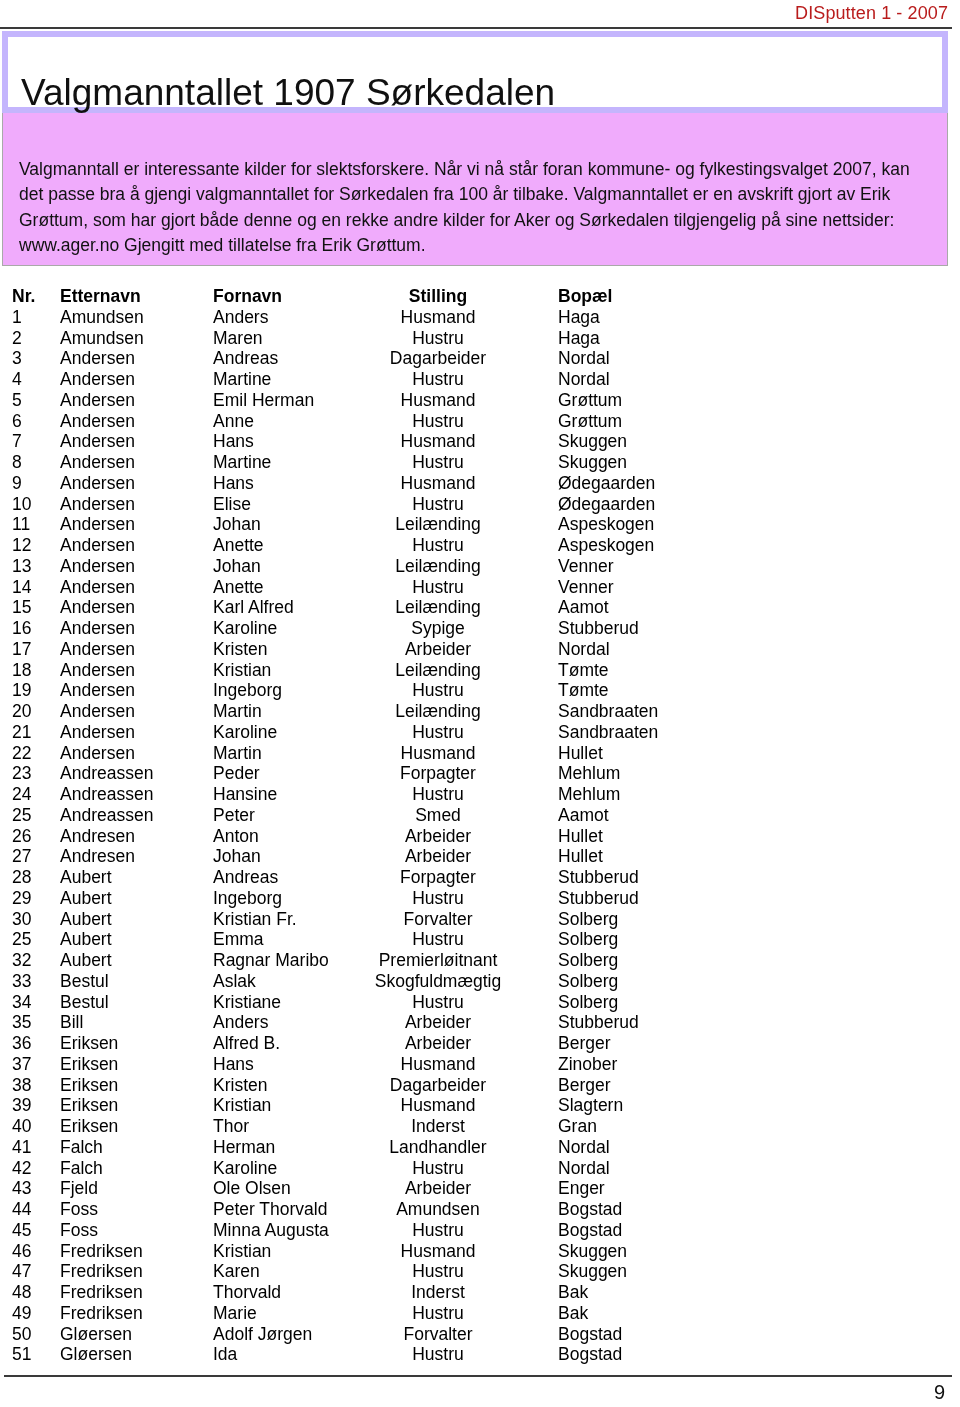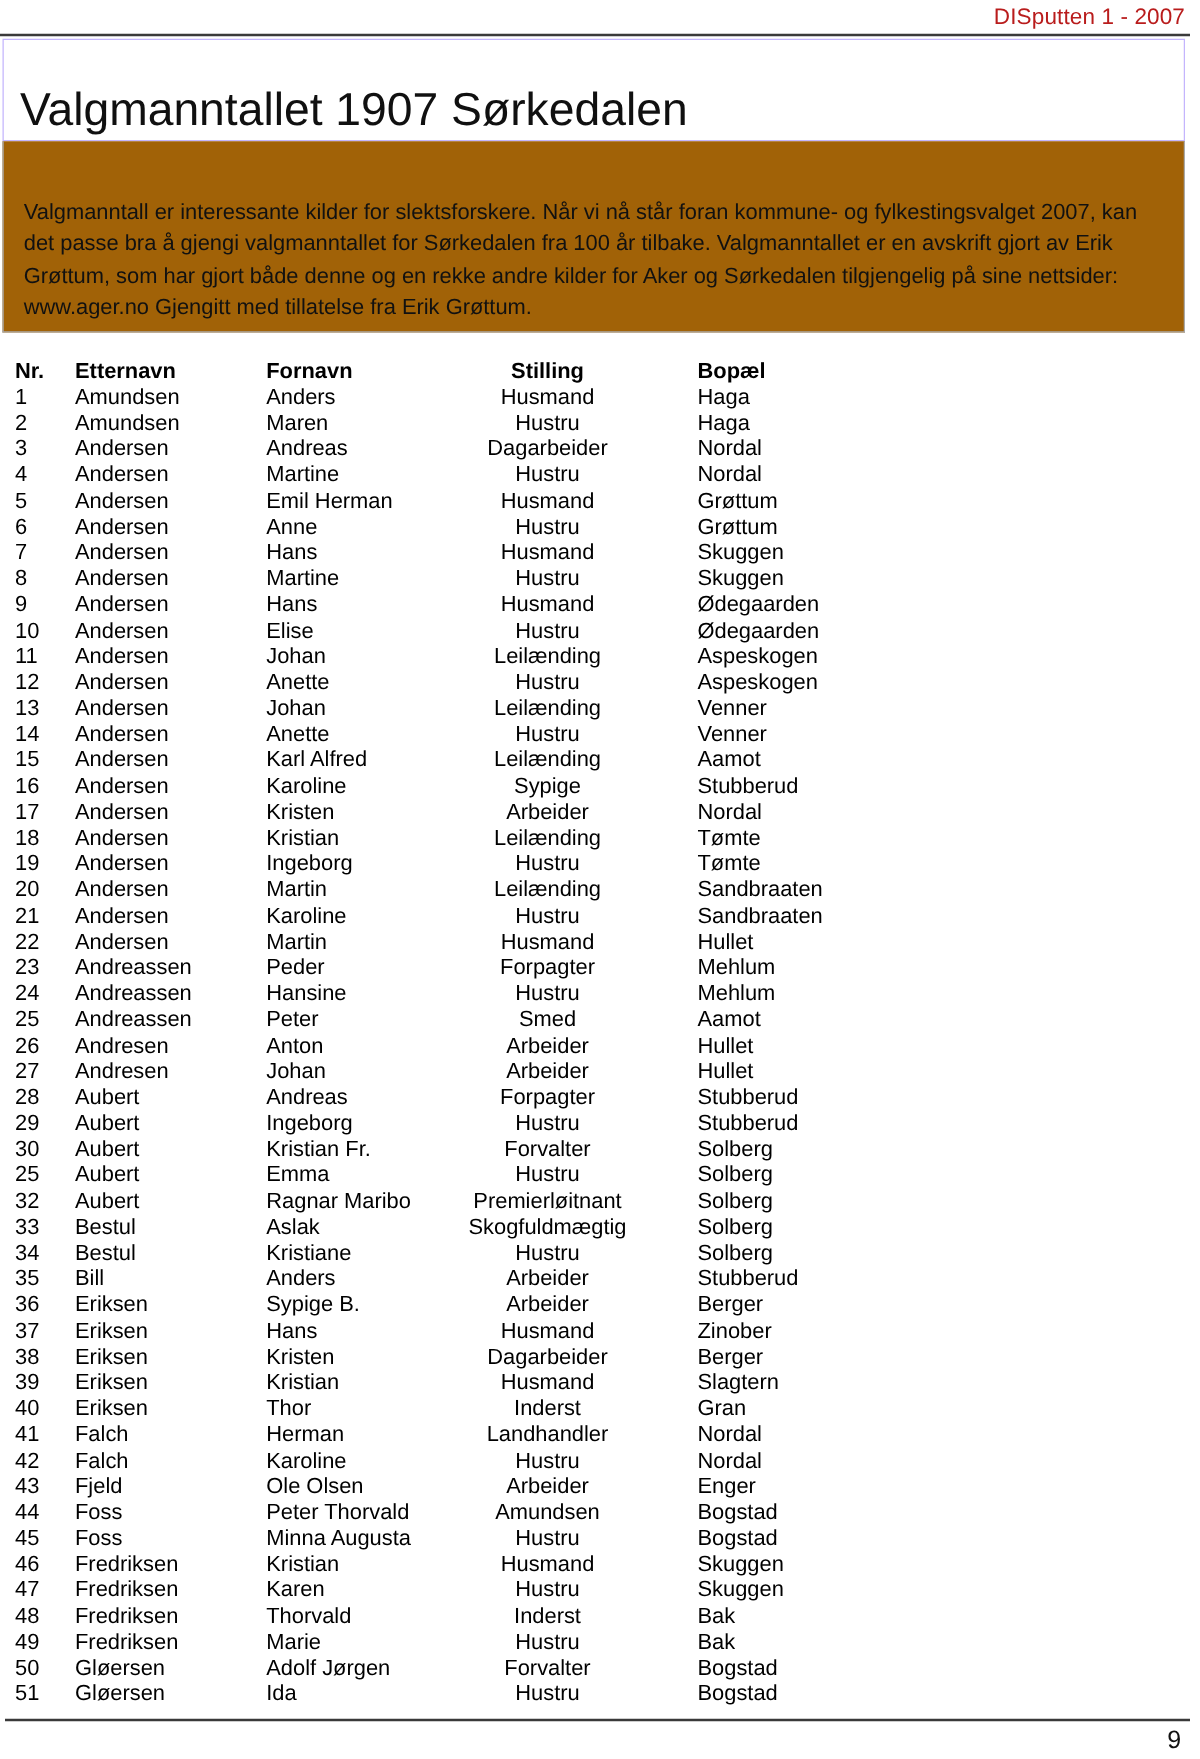--- a/index.html
+++ b/index.html
@@ -38,21 +38,21 @@
   }
 
   
   #title-box {
     position: absolute;
     top: 31px;
     left: 2px;
     width: 946px;
     height: 82px;
     box-sizing: border-box;
-    border: 1px solid #c4b5fd;
+    border: 6px solid #c4b5fd;
     background: #ffffff;
   }
   #page-title {
     position: absolute;
     top: 9px;
     left: 13px;
     font-size: 37px;
     line-height: 44px;
     font-weight: normal;
     white-space: nowrap;
@@ -62,21 +62,21 @@
   
   #intro-box {
     position: absolute;
     top: 113px;
     left: 2px;
     width: 946px;
     height: 153px;
     box-sizing: border-box;
     border: 1px solid #a9a9a9;
     border-top: none;
-    background: #a16207;
+    background: #f0abfc;
   }
   #intro-text {
     position: absolute;
     top: 26px;
     left: 16px;
     width: 909px;
     font-size: 17.5px;
     line-height: 25.5px;
     color: #111111;
     text-align: left;
@@ -395,21 +395,21 @@
       <div class="row">
         <span class="c c-nr">35</span>
         <span class="c c-etter">Bill</span>
         <span class="c c-fornavn">Anders</span>
         <span class="c c-still">Arbeider</span>
         <span class="c c-bopael">Stubberud</span>
       </div>
       <div class="row">
         <span class="c c-nr">36</span>
         <span class="c c-etter">Eriksen</span>
-        <span class="c c-fornavn">Sypige B.</span>
+        <span class="c c-fornavn">Alfred B.</span>
         <span class="c c-still">Arbeider</span>
         <span class="c c-bopael">Berger</span>
       </div>
       <div class="row">
         <span class="c c-nr">37</span>
         <span class="c c-etter">Eriksen</span>
         <span class="c c-fornavn">Hans</span>
         <span class="c c-still">Husmand</span>
         <span class="c c-bopael">Zinober</span>
       </div>

